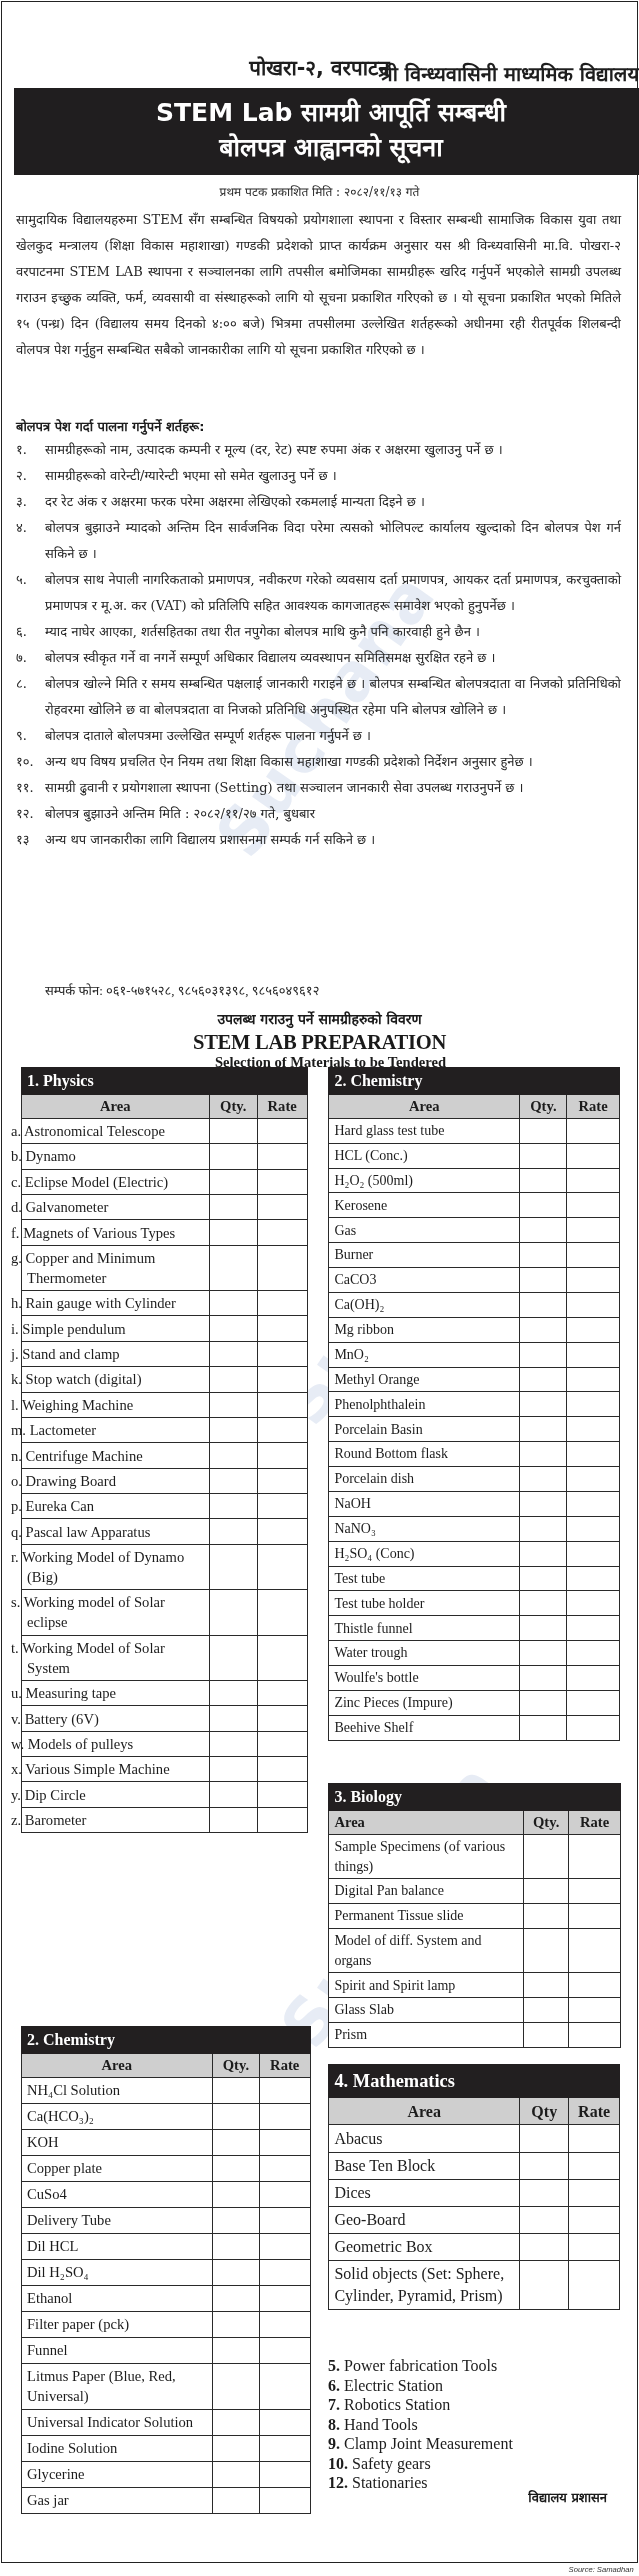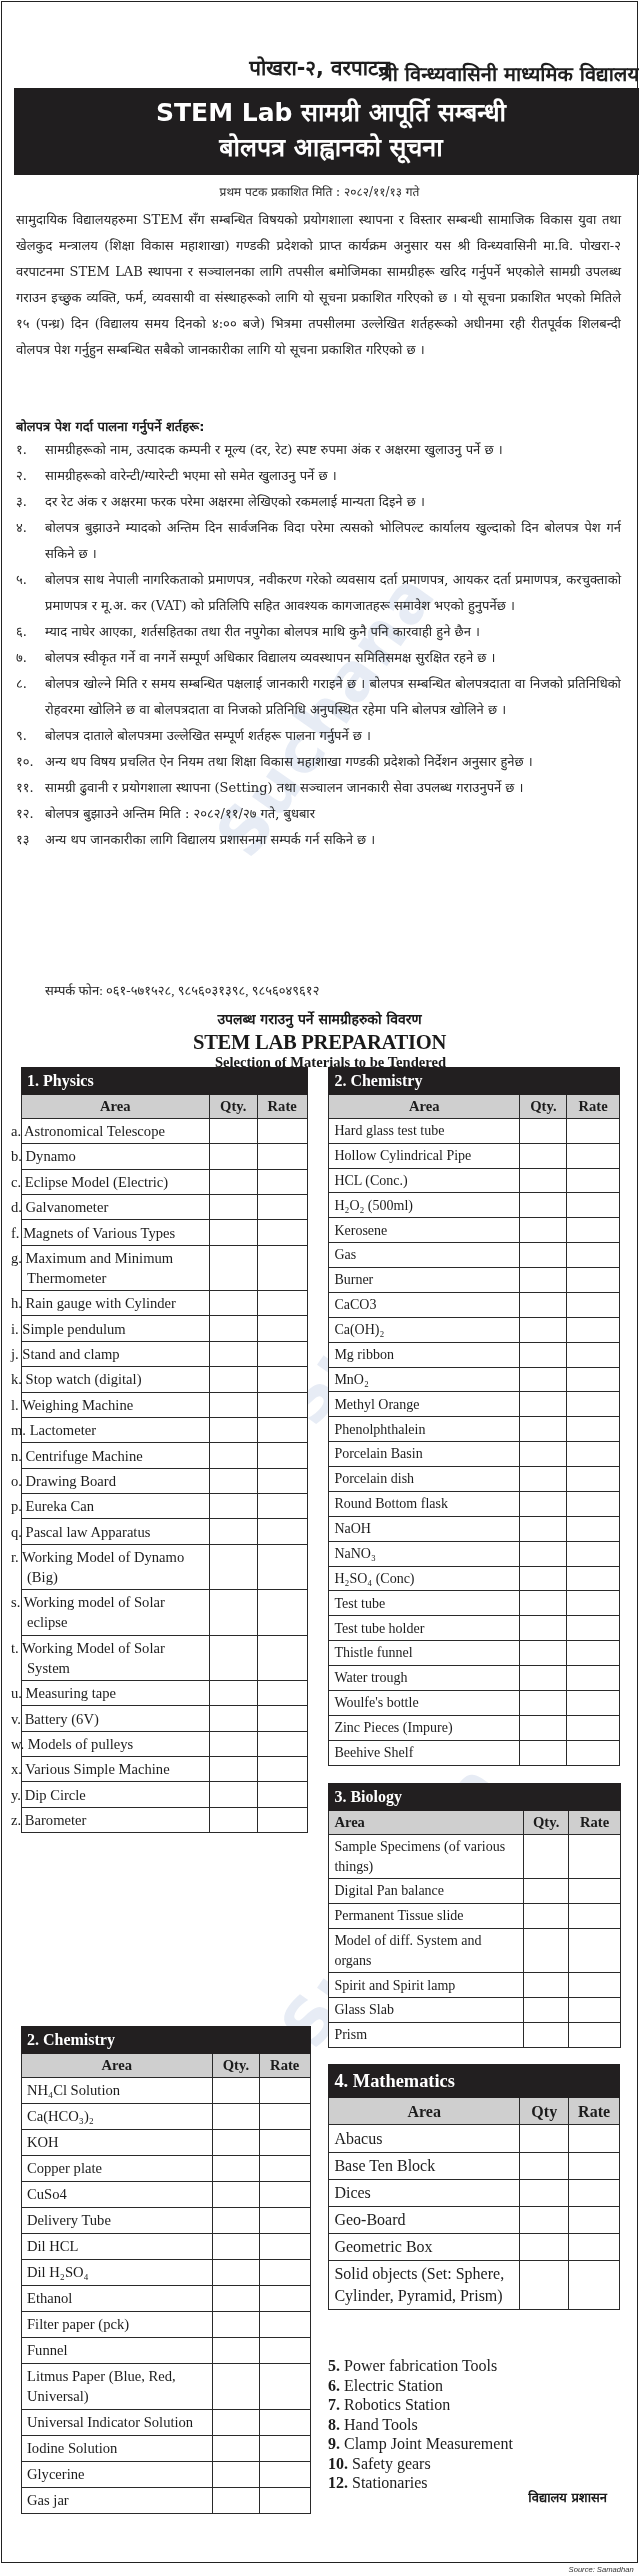--- a/index.html
+++ b/index.html
@@ -192,21 +192,21 @@
         <td class="area hang">d. Galvanometer</td>
         <td class="q"></td>
         <td class="r"></td>
       </tr>
       <tr>
         <td class="area hang">f. Magnets of Various Types</td>
         <td class="q"></td>
         <td class="r"></td>
       </tr>
       <tr>
-        <td class="area hang">g. Maximum and Minimum Thermometer</td>
+        <td class="area hang">g. Copper and Minimum Thermometer</td>
         <td class="q"></td>
         <td class="r"></td>
       </tr>
       <tr>
         <td class="area hang">h. Rain gauge with Cylinder</td>
         <td class="q"></td>
         <td class="r"></td>
       </tr>
       <tr>
         <td class="area hang">i. Simple pendulum</td>
@@ -415,25 +415,20 @@
         <th>Rate</th>
       </tr>
     </thead>
     <tbody>
       <tr>
         <td class="area">Hard glass test tube</td>
         <td class="q"></td>
         <td class="r"></td>
       </tr>
       <tr>
-        <td class="area">Hollow Cylindrical Pipe</td>
-        <td class="q"></td>
-        <td class="r"></td>
-      </tr>
-      <tr>
         <td class="area">HCL (Conc.)</td>
         <td class="q"></td>
         <td class="r"></td>
       </tr>
       <tr>
         <td class="area">H₂O₂ (500ml)</td>
         <td class="q"></td>
         <td class="r"></td>
       </tr>
       <tr>
@@ -480,26 +475,26 @@
         <td class="area">Phenolphthalein</td>
         <td class="q"></td>
         <td class="r"></td>
       </tr>
       <tr>
         <td class="area">Porcelain Basin</td>
         <td class="q"></td>
         <td class="r"></td>
       </tr>
       <tr>
+        <td class="area">Round Bottom flask</td>
+        <td class="q"></td>
+        <td class="r"></td>
+      </tr>
+      <tr>
         <td class="area">Porcelain dish</td>
-        <td class="q"></td>
-        <td class="r"></td>
-      </tr>
-      <tr>
-        <td class="area">Round Bottom flask</td>
         <td class="q"></td>
         <td class="r"></td>
       </tr>
       <tr>
         <td class="area">NaOH</td>
         <td class="q"></td>
         <td class="r"></td>
       </tr>
       <tr>
         <td class="area">NaNO₃</td>

